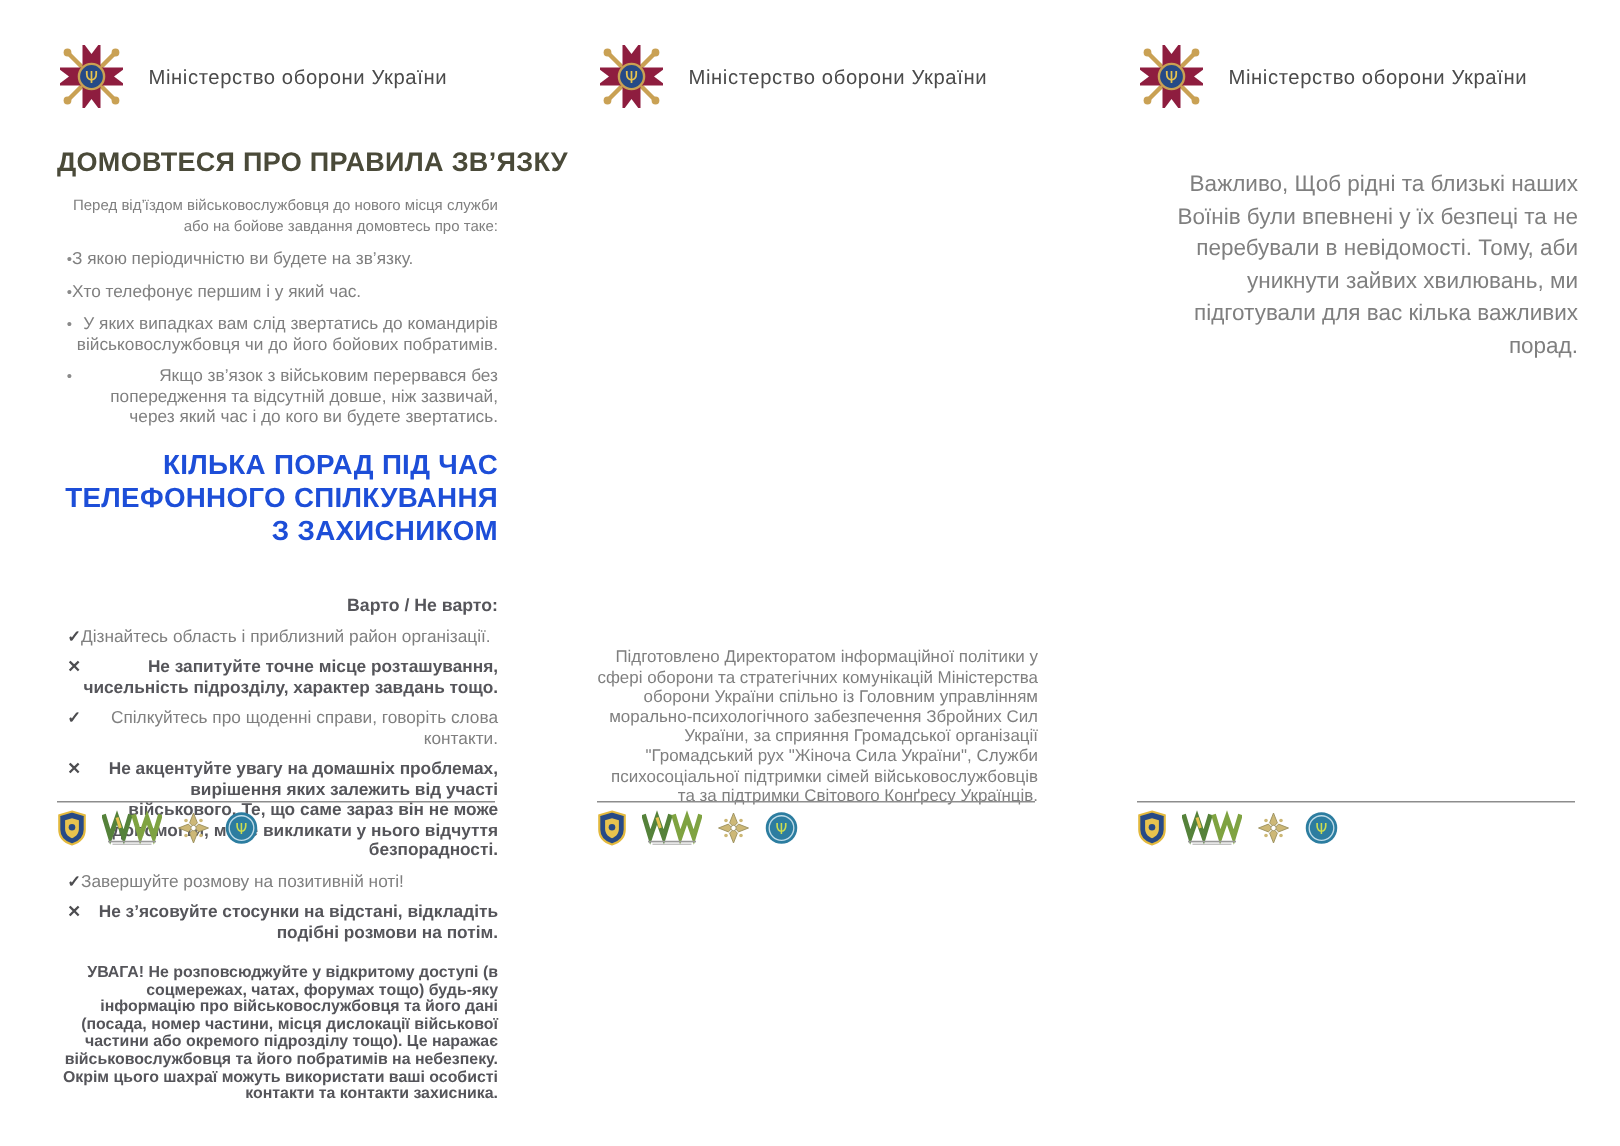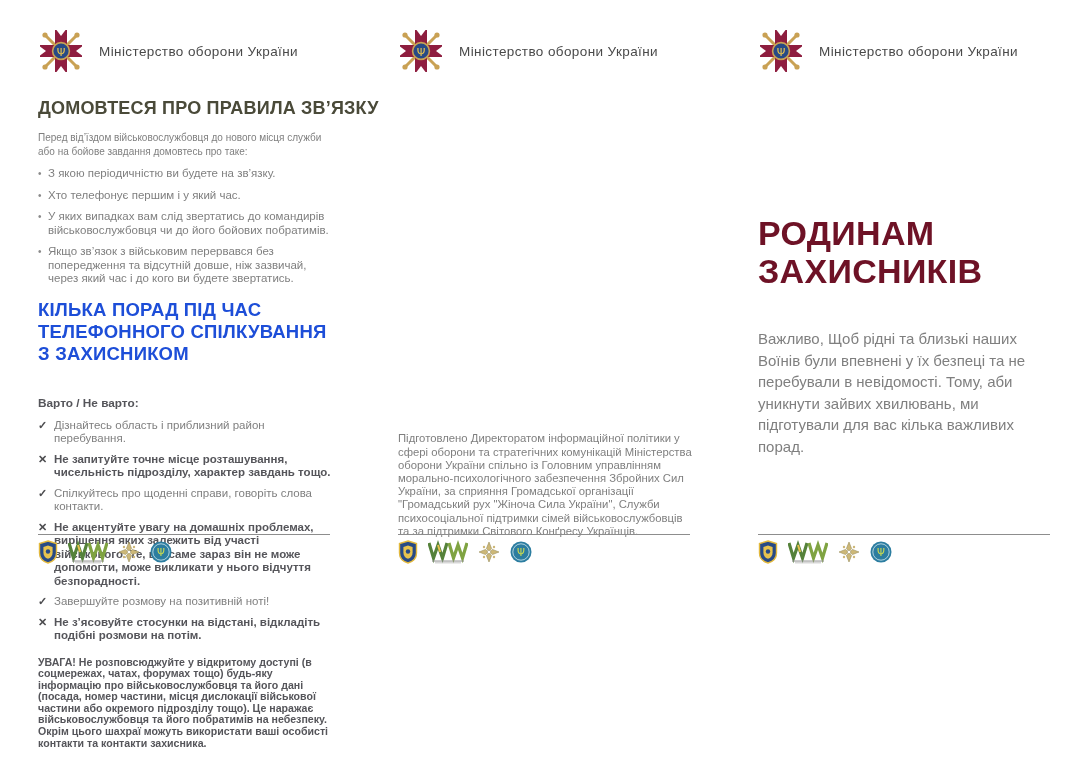--- a/index.html
+++ b/index.html
@@ -4,21 +4,21 @@
 <style>
   * { margin:0; padding:0; box-sizing:border-box; }
   html,body { width:1080px; height:764px; }
   body {
     background:#ffffff;
     font-family:"Liberation Sans", sans-serif;
     color:#7f7f7f;
     overflow:hidden;
   }
   .sheet { width:1080px; height:764px; display:flex; background:#fff; }
-  .panel { width:360px; height:582px; position:relative; padding:0 28px 16px 38px; }
+  .panel { width:360px; height:582px; position:relative; padding:0 28px 16px 38px;text-align:right; }
 
   
   .brand { display:flex; align-items:center; gap:15px; margin-top:28px; height:46px; }
   .brand .emblem { flex:0 0 46px; }
   .brand .brand-name { font-size:13.5px; color:#4a4a4a; letter-spacing:0.4px; }
 
   
   h1.panel-title {
     margin-top:24px; font-size:18px; font-weight:800; color:#4a4a39;
     letter-spacing:0.2px; white-space:nowrap;
@@ -142,21 +142,21 @@
       </li>
     </ul>
 
     <h2 class="section-title">КІЛЬКА ПОРАД ПІД ЧАС ТЕЛЕФОННОГО СПІЛКУВАННЯ З ЗАХИСНИКОМ</h2>
 
     <p class="list-label">Варто / Не варто:</p>
 
     <div class="checklist">
       <div class="check-item do">
         <span class="mark">✓</span>
-        <span class="text">Дізнайтесь область і приблизний район перебування.</span>
+        <span class="text">Дізнайтесь область і приблизний район організації.</span>
       </div>
       <div class="check-item dont">
         <span class="mark">✕</span>
         <span class="text">Не запитуйте точне місце розташування, чисельність підрозділу, характер завдань тощо.</span>
       </div>
       <div class="check-item do">
         <span class="mark">✓</span>
         <span class="text">Спілкуйтесь про щоденні справи, говоріть слова контакти.</span>
       </div>
       <div class="check-item dont">
@@ -224,21 +224,20 @@
   </section>
 
   <section class="panel">
     <header class="brand">
       <svg class="emblem" width="46" height="46" viewBox="0 0 46 46">
           <use href="#mod-emblem"></use>
         </svg>
       <span class="brand-name">Міністерство оборони України</span>
     </header>
 
-    <h1 class="big-title">РОДИНАМ ЗАХИСНИКІВ</h1>
 
     <p class="lead">Важливо, Щоб рідні та близькі наших Воїнів були впевнені у їх безпеці та не перебували в невідомості. Тому, аби уникнути зайвих хвилювань, ми підготували для вас кілька важливих порад.</p>
 
     <footer class="panel-footer">
       <div class="sep"></div>
       <div class="logo-row">
         <svg width="20" height="24" viewBox="0 0 20 24">
             <use href="#logo-shield"></use>
           </svg>
         <svg width="40" height="24" viewBox="0 0 40 24">

